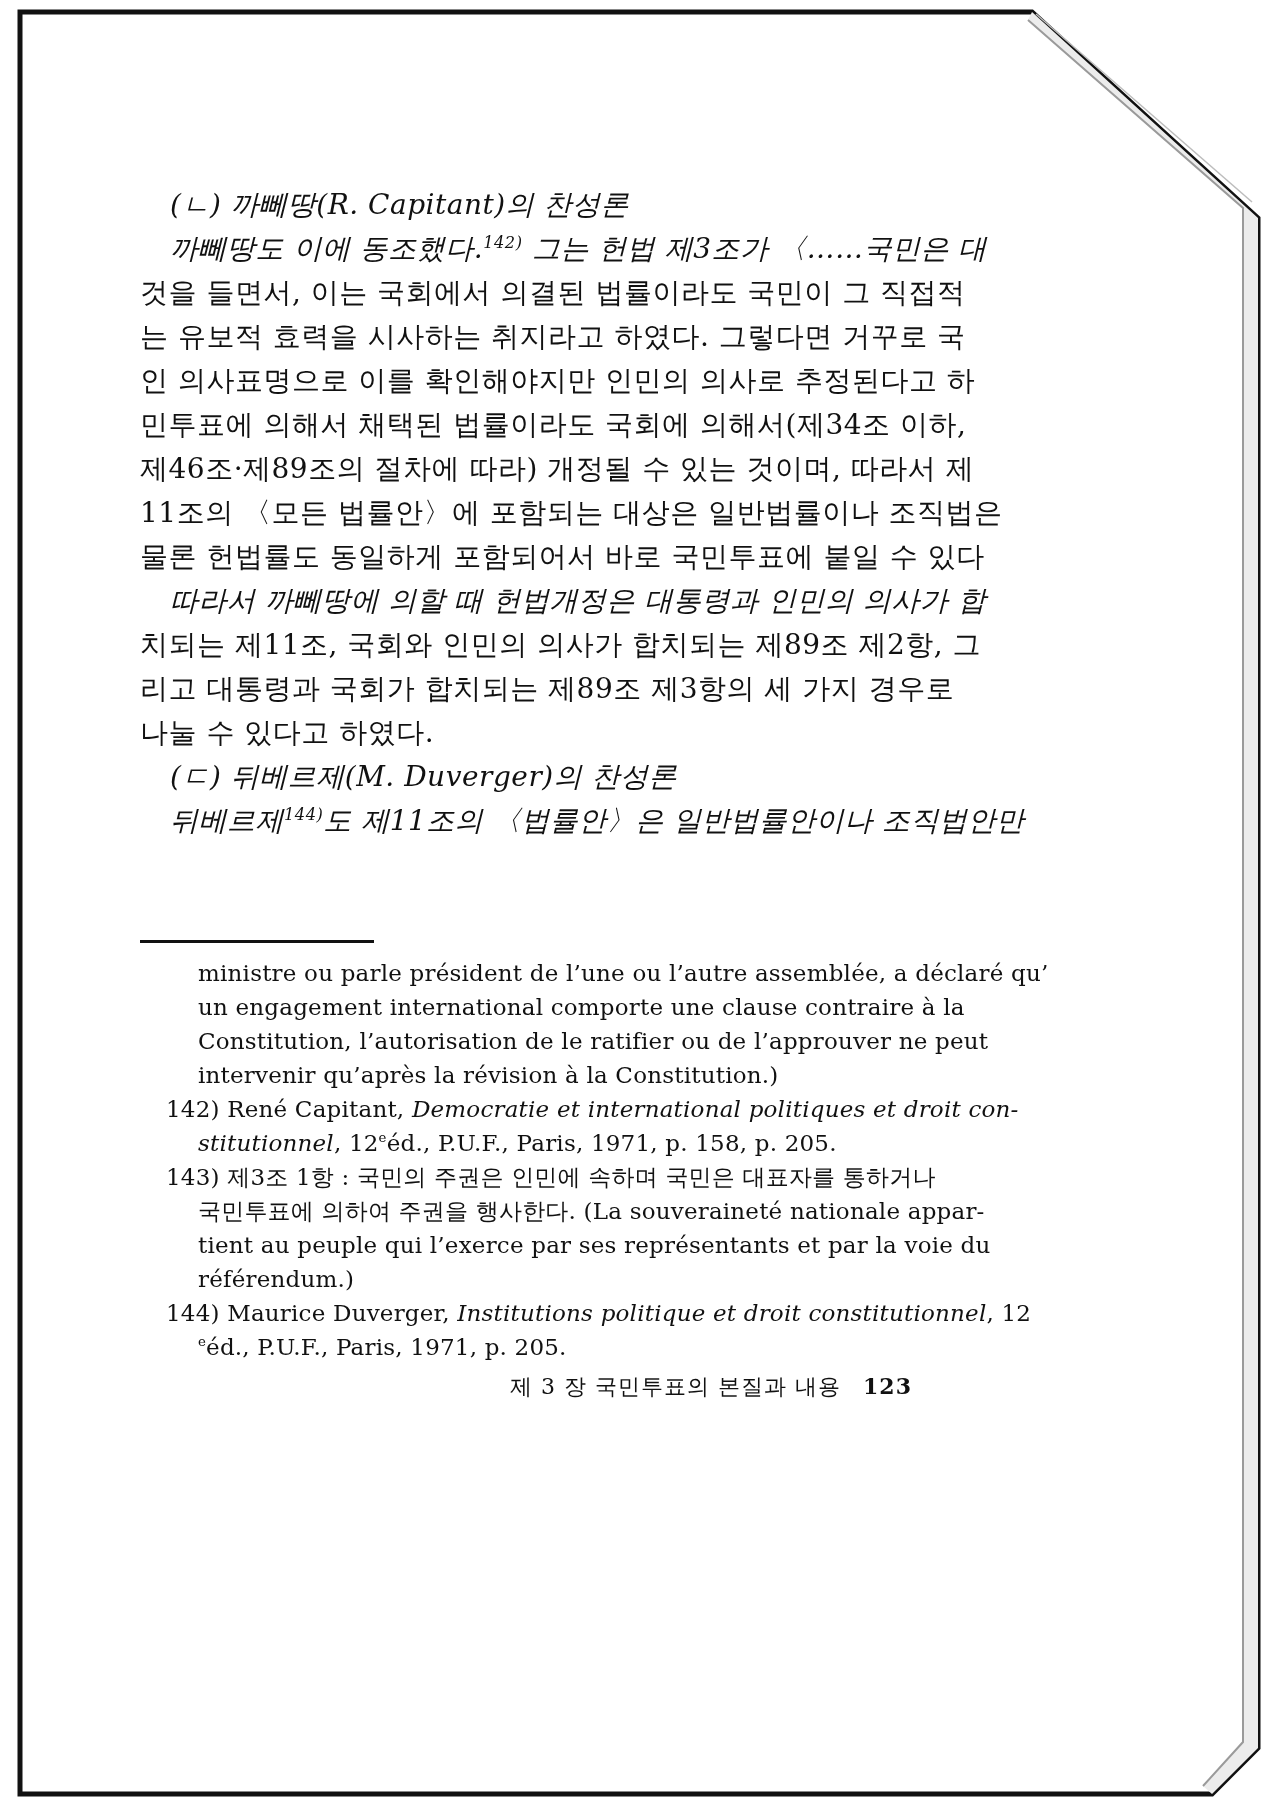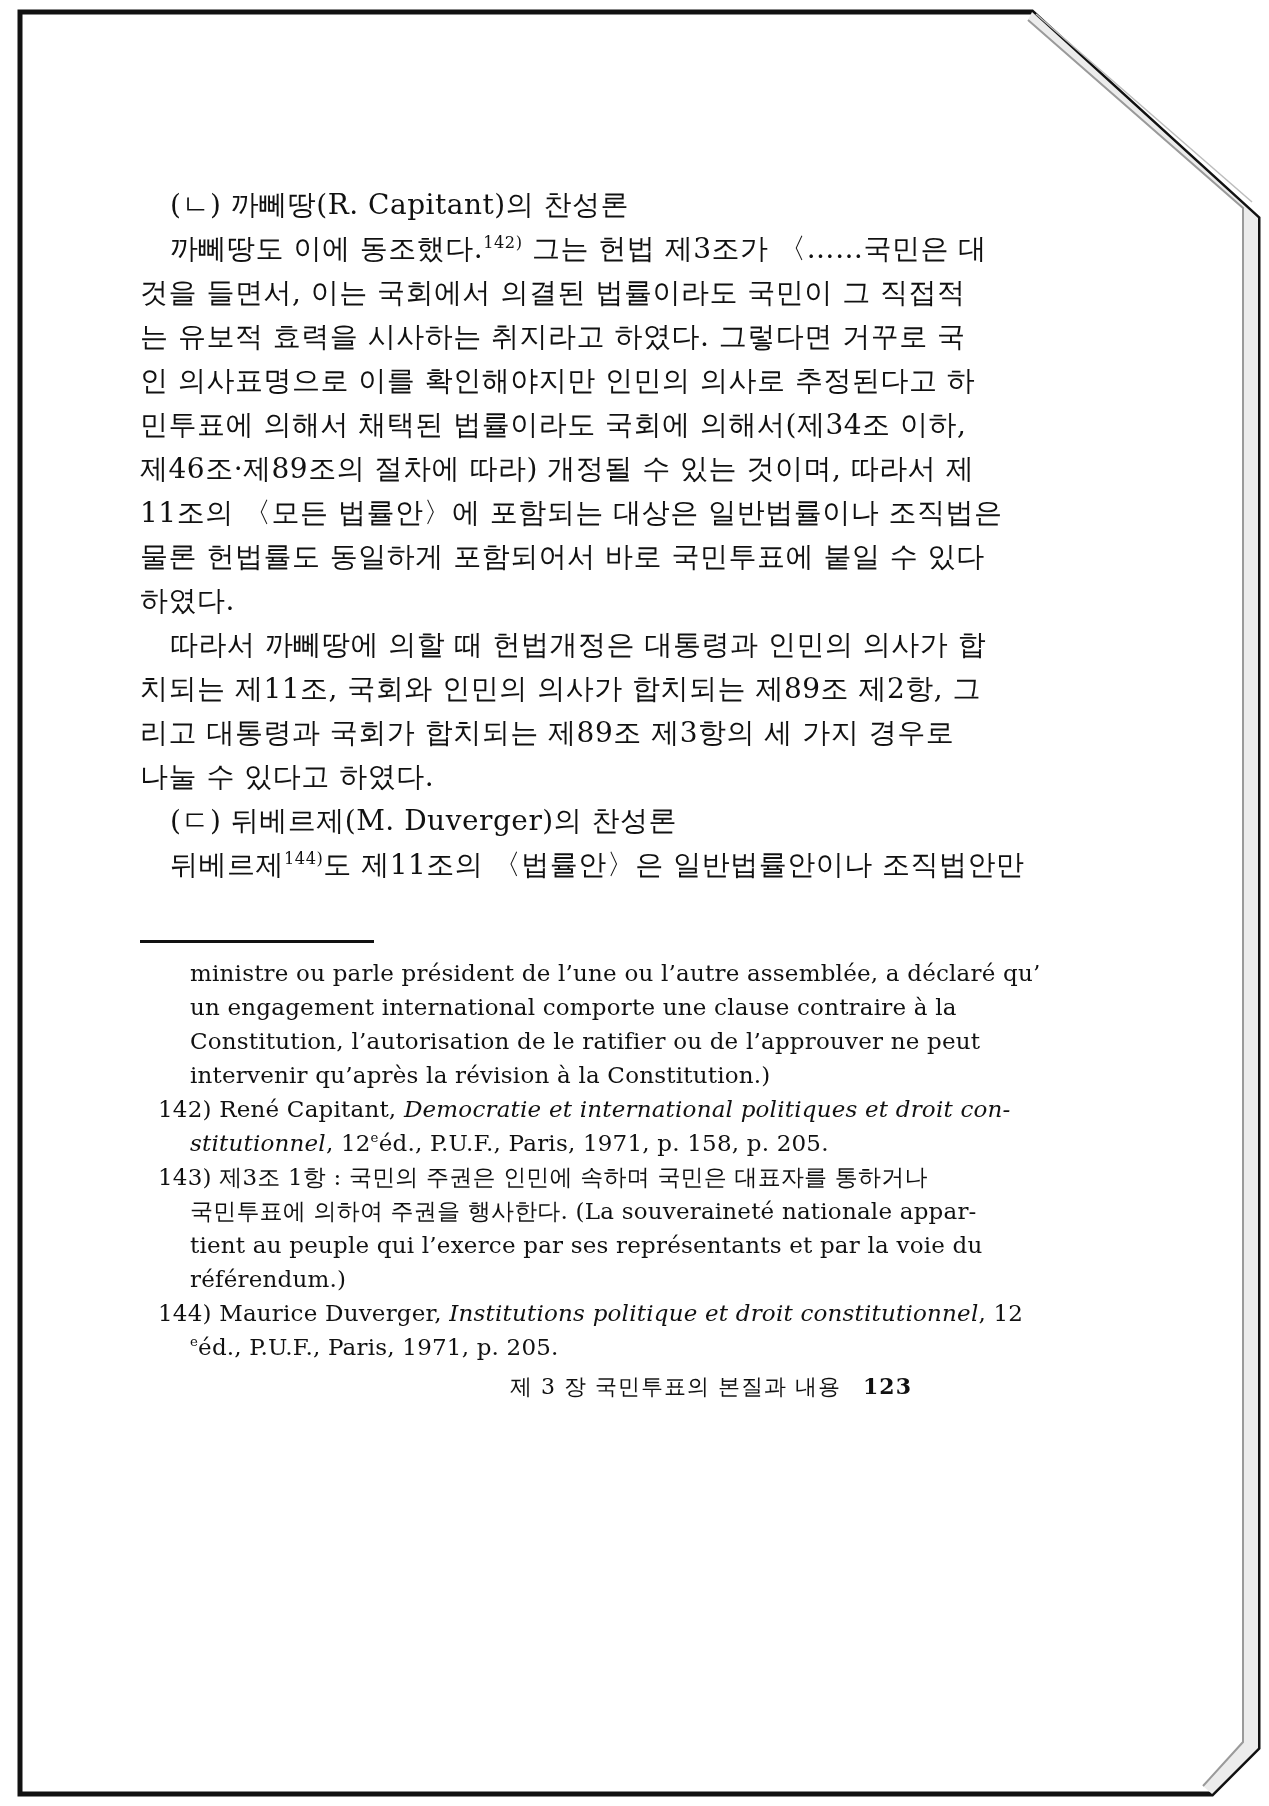--- a/index.html
+++ b/index.html
@@ -7,29 +7,29 @@
     width:1269px;height:1806px;position:relative;background:#ffffff;
     font-family:"DejaVu Serif","Liberation Serif",serif;color:#111111;
     overflow:hidden;
   }
   .page-frame{position:absolute;left:0;top:0;z-index:0;}
   .body-text{
     position:absolute;left:140px;top:183px;width:790px;
     font-size:28px;line-height:44px;letter-spacing:0.5px;z-index:2;
   }
   .line{white-space:nowrap;}
-  .line.indent{padding-left:30px;}
+  .line.indent{padding-left:30px;font-style:italic;}
   sup{font-size:0.58em;vertical-align:super;line-height:0;}
   .it{font-style:italic;}
   .fn-sep{
     position:absolute;left:140px;top:940px;width:234px;height:0;
     border-top:3px solid #111;z-index:2;
   }
   .footnotes{
-    position:absolute;left:144px;top:956px;width:800px;
+    position:absolute;left:152px;top:956px;width:800px;
     font-size:23px;line-height:34px;letter-spacing:0.2px;z-index:2;
   }
   .fn-line{white-space:nowrap;}
   .fn-line.num{padding-left:14px;}
   .fn-line.hang{padding-left:46px;}
   .page-footer{
     position:absolute;left:140px;top:1372px;width:772px;
     text-align:right;font-size:22px;letter-spacing:1px;z-index:2;
   }
   .page-footer .pagenum{font-weight:bold;margin-left:22px;}
@@ -47,21 +47,20 @@
 <div class="body-text">
     <div class="line indent"><span>(ㄴ) 까뻬땅(R. Capitant)의 찬성론</span></div>
     <div class="line indent"><span>까뻬땅도 이에 동조했다.</span><sup>142)</sup><span> 그는 헌법 제3조가 〈……국민은 대</span></div>
     <div class="line"><span>것을 들면서, 이는 국회에서 의결된 법률이라도 국민이 그 직접적</span></div>
     <div class="line"><span>는 유보적 효력을 시사하는 취지라고 하였다. 그렇다면 거꾸로 국</span></div>
     <div class="line"><span>인 의사표명으로 이를 확인해야지만 인민의 의사로 추정된다고 하</span></div>
     <div class="line"><span>민투표에 의해서 채택된 법률이라도 국회에 의해서(제34조 이하,</span></div>
     <div class="line"><span>제46조·제89조의 절차에 따라) 개정될 수 있는 것이며, 따라서 제</span></div>
     <div class="line"><span>11조의 〈모든 법률안〉에 포함되는 대상은 일반법률이나 조직법은</span></div>
     <div class="line"><span>물론 헌법률도 동일하게 포함되어서 바로 국민투표에 붙일 수 있다</span></div>
-    <div class="line"><span>하였다.</span></div>
     <div class="line indent"><span>따라서 까뻬땅에 의할 때 헌법개정은 대통령과 인민의 의사가 합</span></div>
     <div class="line"><span>치되는 제11조, 국회와 인민의 의사가 합치되는 제89조 제2항, 그</span></div>
     <div class="line"><span>리고 대통령과 국회가 합치되는 제89조 제3항의 세 가지 경우로</span></div>
     <div class="line"><span>나눌 수 있다고 하였다.</span></div>
     <div class="line indent"><span>(ㄷ) 뒤베르제(M. Duverger)의 찬성론</span></div>
     <div class="line indent"><span>뒤베르제</span><sup>144)</sup><span>도 제11조의 〈법률안〉은 일반법률안이나 조직법안만</span></div>
   </div>
 
 <div class="fn-sep"></div>
 

